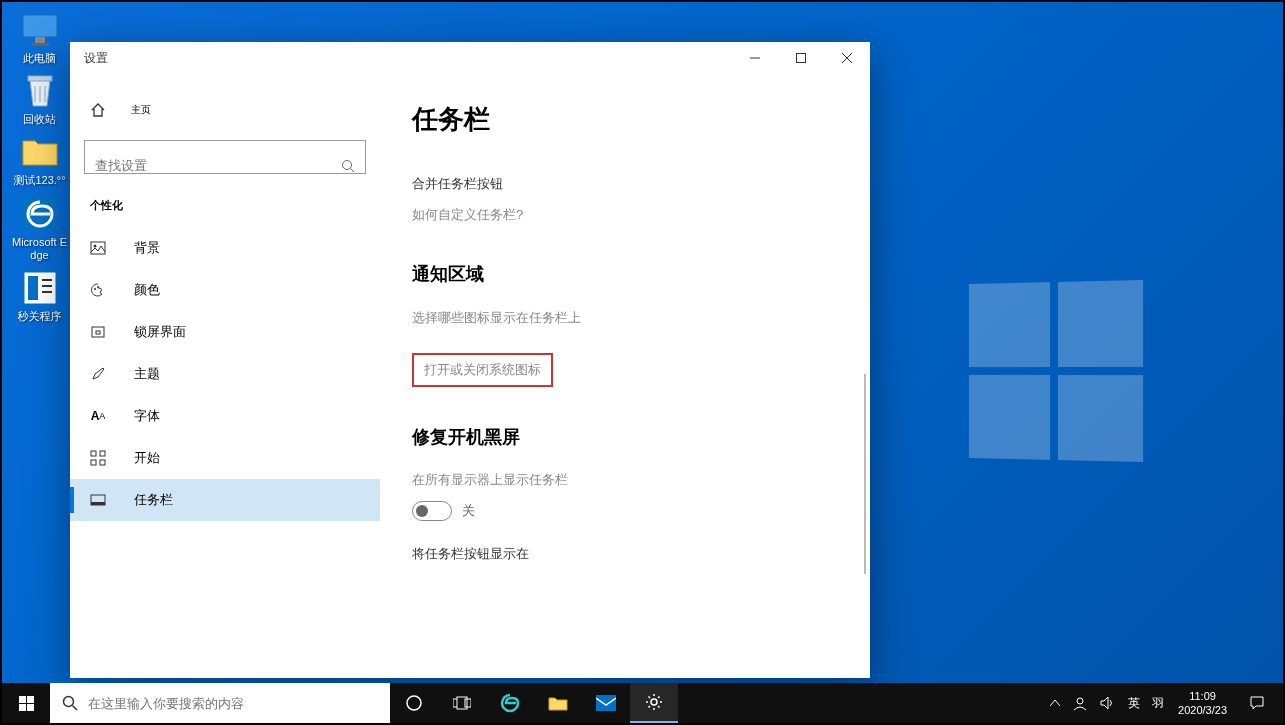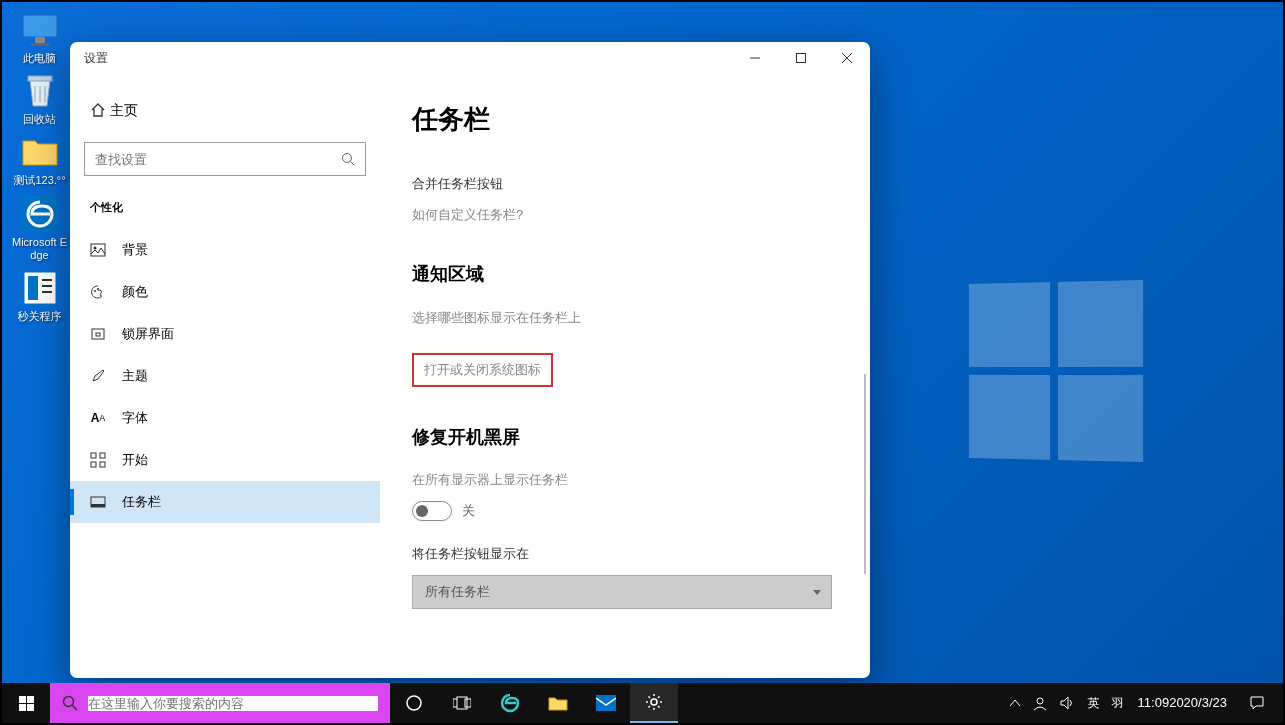--- a/index.html
+++ b/index.html
@@ -8,33 +8,33 @@
 .desktop { position: absolute; inset: 2px; background: linear-gradient(135deg, #0a6dd8 0%, #0066cc 40%, #0052a8 100%); overflow: hidden; }
 
 .win-logo { position: absolute; right: 140px; top: 280px; display: grid; grid-template-columns: 85px 85px; grid-template-rows: 85px 85px; gap: 8px; transform: perspective(800px) rotateY(-12deg); }
 .win-logo div { background: rgba(255,255,255,0.25); }
 
 .desktop-icons { position: absolute; left: 10px; top: 8px; width: 55px; display: flex; flex-direction: column; gap: 6px; }
 .dicon { display: flex; flex-direction: column; align-items: center; gap: 2px; cursor: pointer; }
 .dicon .g { width: 40px; height: 40px; display: flex; align-items: center; justify-content: center; }
 .dicon span { color: #fff; font-size: 11px; text-align: center; text-shadow: 1px 1px 2px rgba(0,0,0,0.6); line-height: 1.2; word-break: break-all; }
 
-.settings-window { position: absolute; left: 68px; top: 40px; width: 800px; height: 636px; background: #fff; box-shadow: 0 10px 40px rgba(0,0,0,0.4); display: flex; flex-direction: column; border-radius: 7px; }
+.settings-window { position: absolute; left: 68px; top: 40px; width: 800px; height: 636px; background: #fff; box-shadow: 0 10px 40px rgba(0,0,0,0.4); display: flex; flex-direction: column; }
 .titlebar { height: 32px; display: flex; align-items: center; padding-left: 14px; }
 .titlebar .title { font-size: 12px; color: #333; }
 .winbtns { margin-left: auto; display: flex; }
 .winbtn { width: 46px; height: 32px; display: flex; align-items: center; justify-content: center; font-size: 11px; color: #333; cursor: pointer; }
 
 .settings-body { flex: 1; display: flex; overflow: hidden; }
 .sidebar { width: 310px; padding: 20px 0 0 0; }
-.home-link { display: flex; gap: 4px; padding: 8px 20px; font-size: 14px; cursor: pointer; }
-.searchbox { margin: 14px 14px 24px 14px; height: 34px; border: 1px solid #999; display: flex; align-items: center; padding: 0 10px; background: #fff; }
+.home-link { display: flex; align-items: center; gap: 25px; padding: 8px 20px; font-size: 10px; cursor: pointer; }
+.searchbox { margin: 14px 14px 24px 14px; height: 34px; border: 1px solid #999; display: flex; align-items: flex-end; padding: 0 10px; background: #fff; }
 .searchbox input { flex: 1; border: none; outline: none; font-size: 13px; background: transparent; }
 .cat { font-size: 11px; font-weight: 600; padding: 0 20px 14px; }
-.nav-item { display: flex; align-items: center; gap: 16px; padding: 12px 20px; font-size: 13px; cursor: pointer; position: relative; }
+.nav-item { display: flex; align-items: center; gap: 28px; padding: 12px 20px; font-size: 13px; cursor: pointer; position: relative; }
 .nav-item.active { background: #d0e6f7; }
 .nav-item.active::before { content: ""; position: absolute; left: 0; top: 8px; bottom: 8px; width: 4px; background: #0078d7; }
 .nic { width: 16px; height: 16px; display: flex; align-items: center; justify-content: center; font-size: 14px; }
 
 .content { flex: 1; padding: 28px 40px 0 32px; overflow-y: auto; position: relative; }
 .content h1 { font-size: 26px; font-weight: 600; margin-bottom: 38px; }
 .section-label { font-size: 13px; margin-bottom: 12px; color: #333; }
 .section-heading { font-size: 18px; font-weight: 600; margin: 30px 0 22px; }
 .link { color: #0066cc; font-size: 13px; cursor: pointer; margin-bottom: 8px; display: inline-block; font-family: Liberation Mono, monospace; }
 .link.muted { color: #888; }
@@ -44,28 +44,28 @@
 .toggle-row { display: flex; align-items: center; gap: 10px; margin-bottom: 24px; }
 .toggle { width: 40px; height: 20px; border: 1px solid #888; border-radius: 10px; position: relative; cursor: pointer; }
 .toggle::after { content: ""; position: absolute; left: 3px; top: 3px; width: 12px; height: 12px; border-radius: 50%; background: #666; }
 .toggle-label { font-size: 13px; color: #666; }
 .scroll-indicator { position: absolute; right: 4px; top: 300px; width: 2px; height: 200px; background: #bbb; }
 
 .taskbar { position: absolute; left: 0; right: 0; bottom: 0; height: 40px; background: #101010; display: flex; align-items: stretch; color: #fff; }
 .start-btn { width: 48px; display: flex; align-items: center; justify-content: center; cursor: pointer; }
 .start-grid { display: grid; grid-template-columns: 7px 7px; grid-template-rows: 7px 7px; gap: 1px; }
 .start-grid div { background: #fff; }
-.tb-search { width: 340px; background: #d946ef; display: flex; align-items: center; padding: 0 12px; gap: 10px; }
+.tb-search { width: 340px; background: #ffffff; display: flex; align-items: center; padding: 0 12px; gap: 10px; }
 .tb-search input { flex: 1; border: none; outline: none; font-size: 13px; color: #666; }
 .tb-icons { display: flex; }
 .tb-icon { width: 48px; display: flex; align-items: center; justify-content: center; cursor: pointer; font-size: 16px; }
 .tb-icon.active { border-bottom: 2px solid #76b9ed; background: #272727; }
 .tray { margin-left: auto; display: flex; align-items: center; padding-right: 4px; }
 .tray-item { padding: 0 6px; display: flex; align-items: center; justify-content: center; height: 100%; font-size: 12px; cursor: pointer; }
-.clock { display: flex; flex-direction: row; align-items: center; padding: 0 8px; font-size: 13px; line-height: 1.3; cursor: pointer; }
+.clock { display: flex; flex-direction: column; align-items: center; padding: 0 8px; font-size: 11px; line-height: 1.3; cursor: pointer; }
 .action-center { width: 44px; display: flex; align-items: center; justify-content: center; cursor: pointer; }
 
 svg { display: block; }
 </style>
 </head>
 <body>
 
 <div class="desktop">
   <div class="win-logo">
     <div></div>
@@ -247,23 +247,20 @@
         <div style="margin-bottom:10px;"><span class="link muted boxed">打开或关闭系统图标</span></div>
 
         <div class="section-heading">修复开机黑屏</div>
         <div class="section-label" style="color:#888;">在所有显示器上显示任务栏</div>
         <div class="toggle-row">
           <div class="toggle"></div>
           <span class="toggle-label">关</span>
         </div>
 
         <div class="section-label">将任务栏按钮显示在</div>
-        <div class="dropdown">
-            <span>所有任务栏</span>
-          </div>
 
         <div class="scroll-indicator"></div>
       </div>
     </div>
   </div>
 
   <div class="taskbar">
     <div class="start-btn">
       <div class="start-grid">
           <div></div>

